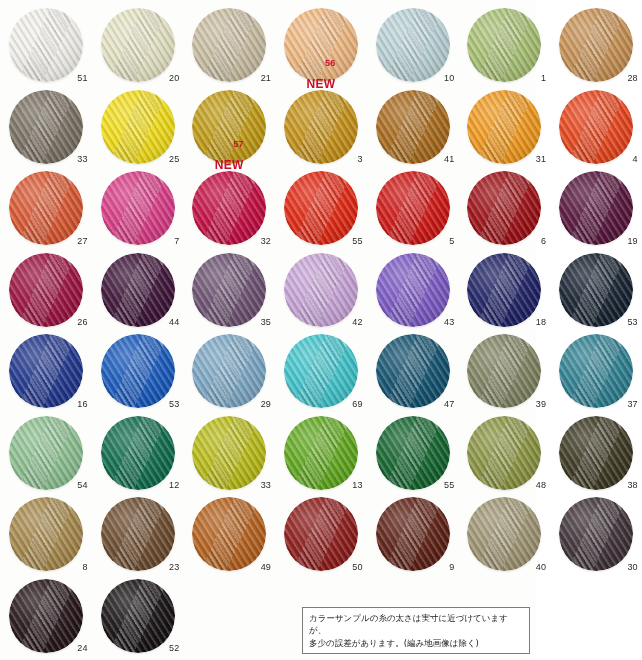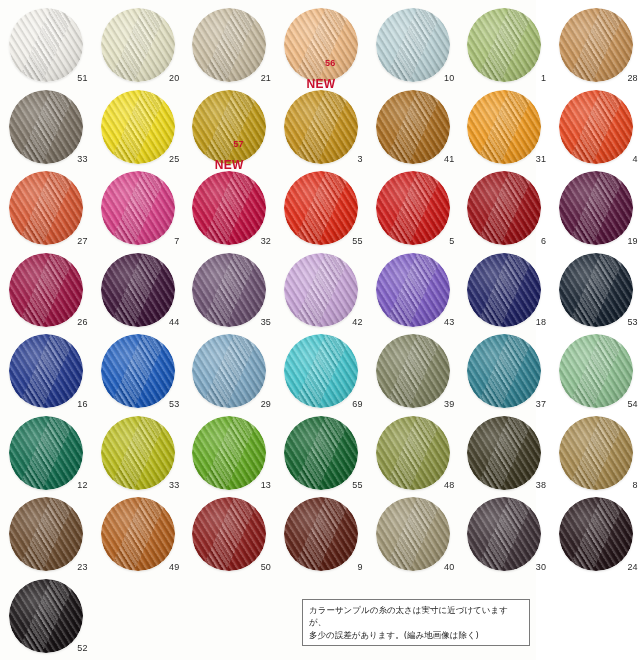--- a/index.html
+++ b/index.html
@@ -114,21 +114,21 @@
     display: block;
     font-size: 12px;
     font-weight: bold;
     color: #c8102e;
     margin-top: 10px;
     letter-spacing: 0.3px;
   }
   #note-box {
     position: absolute;
     right: 6px;
-    bottom: 14px;
+    bottom: 6px;
     width: 228px;
     border: 1px solid #7a7a7a;
     background: #ffffff;
     padding: 4px 5px 4px 6px;
   }
   #note-box p {
     margin: 0;
     font-size: 8.5px;
     line-height: 1.45;
     color: #1a1a1a;
@@ -421,20 +421,29 @@
         <div class="swatch-label">29</div>
       </div>
       <div class="swatch-cell">
         <div class="yarn-ball">
           <div class="base" style="background: rgb(63, 196, 204);"></div>
           <div class="strands"></div>
           <div class="wrap"></div>
           <div class="shade"></div>
         </div>
         <div class="swatch-label">69</div>
+      </div>
+      <div class="swatch-cell">
+        <div class="yarn-ball">
+          <div class="base" style="background: rgb(16, 80, 110);"></div>
+          <div class="strands"></div>
+          <div class="wrap"></div>
+          <div class="shade"></div>
+        </div>
+        <div class="swatch-label">47</div>
       </div>
       <div class="swatch-cell">
         <div class="yarn-ball">
           <div class="base" style="background: rgb(127, 130, 96);"></div>
           <div class="strands"></div>
           <div class="wrap"></div>
           <div class="shade"></div>
         </div>
         <div class="swatch-label">39</div>
       </div>

